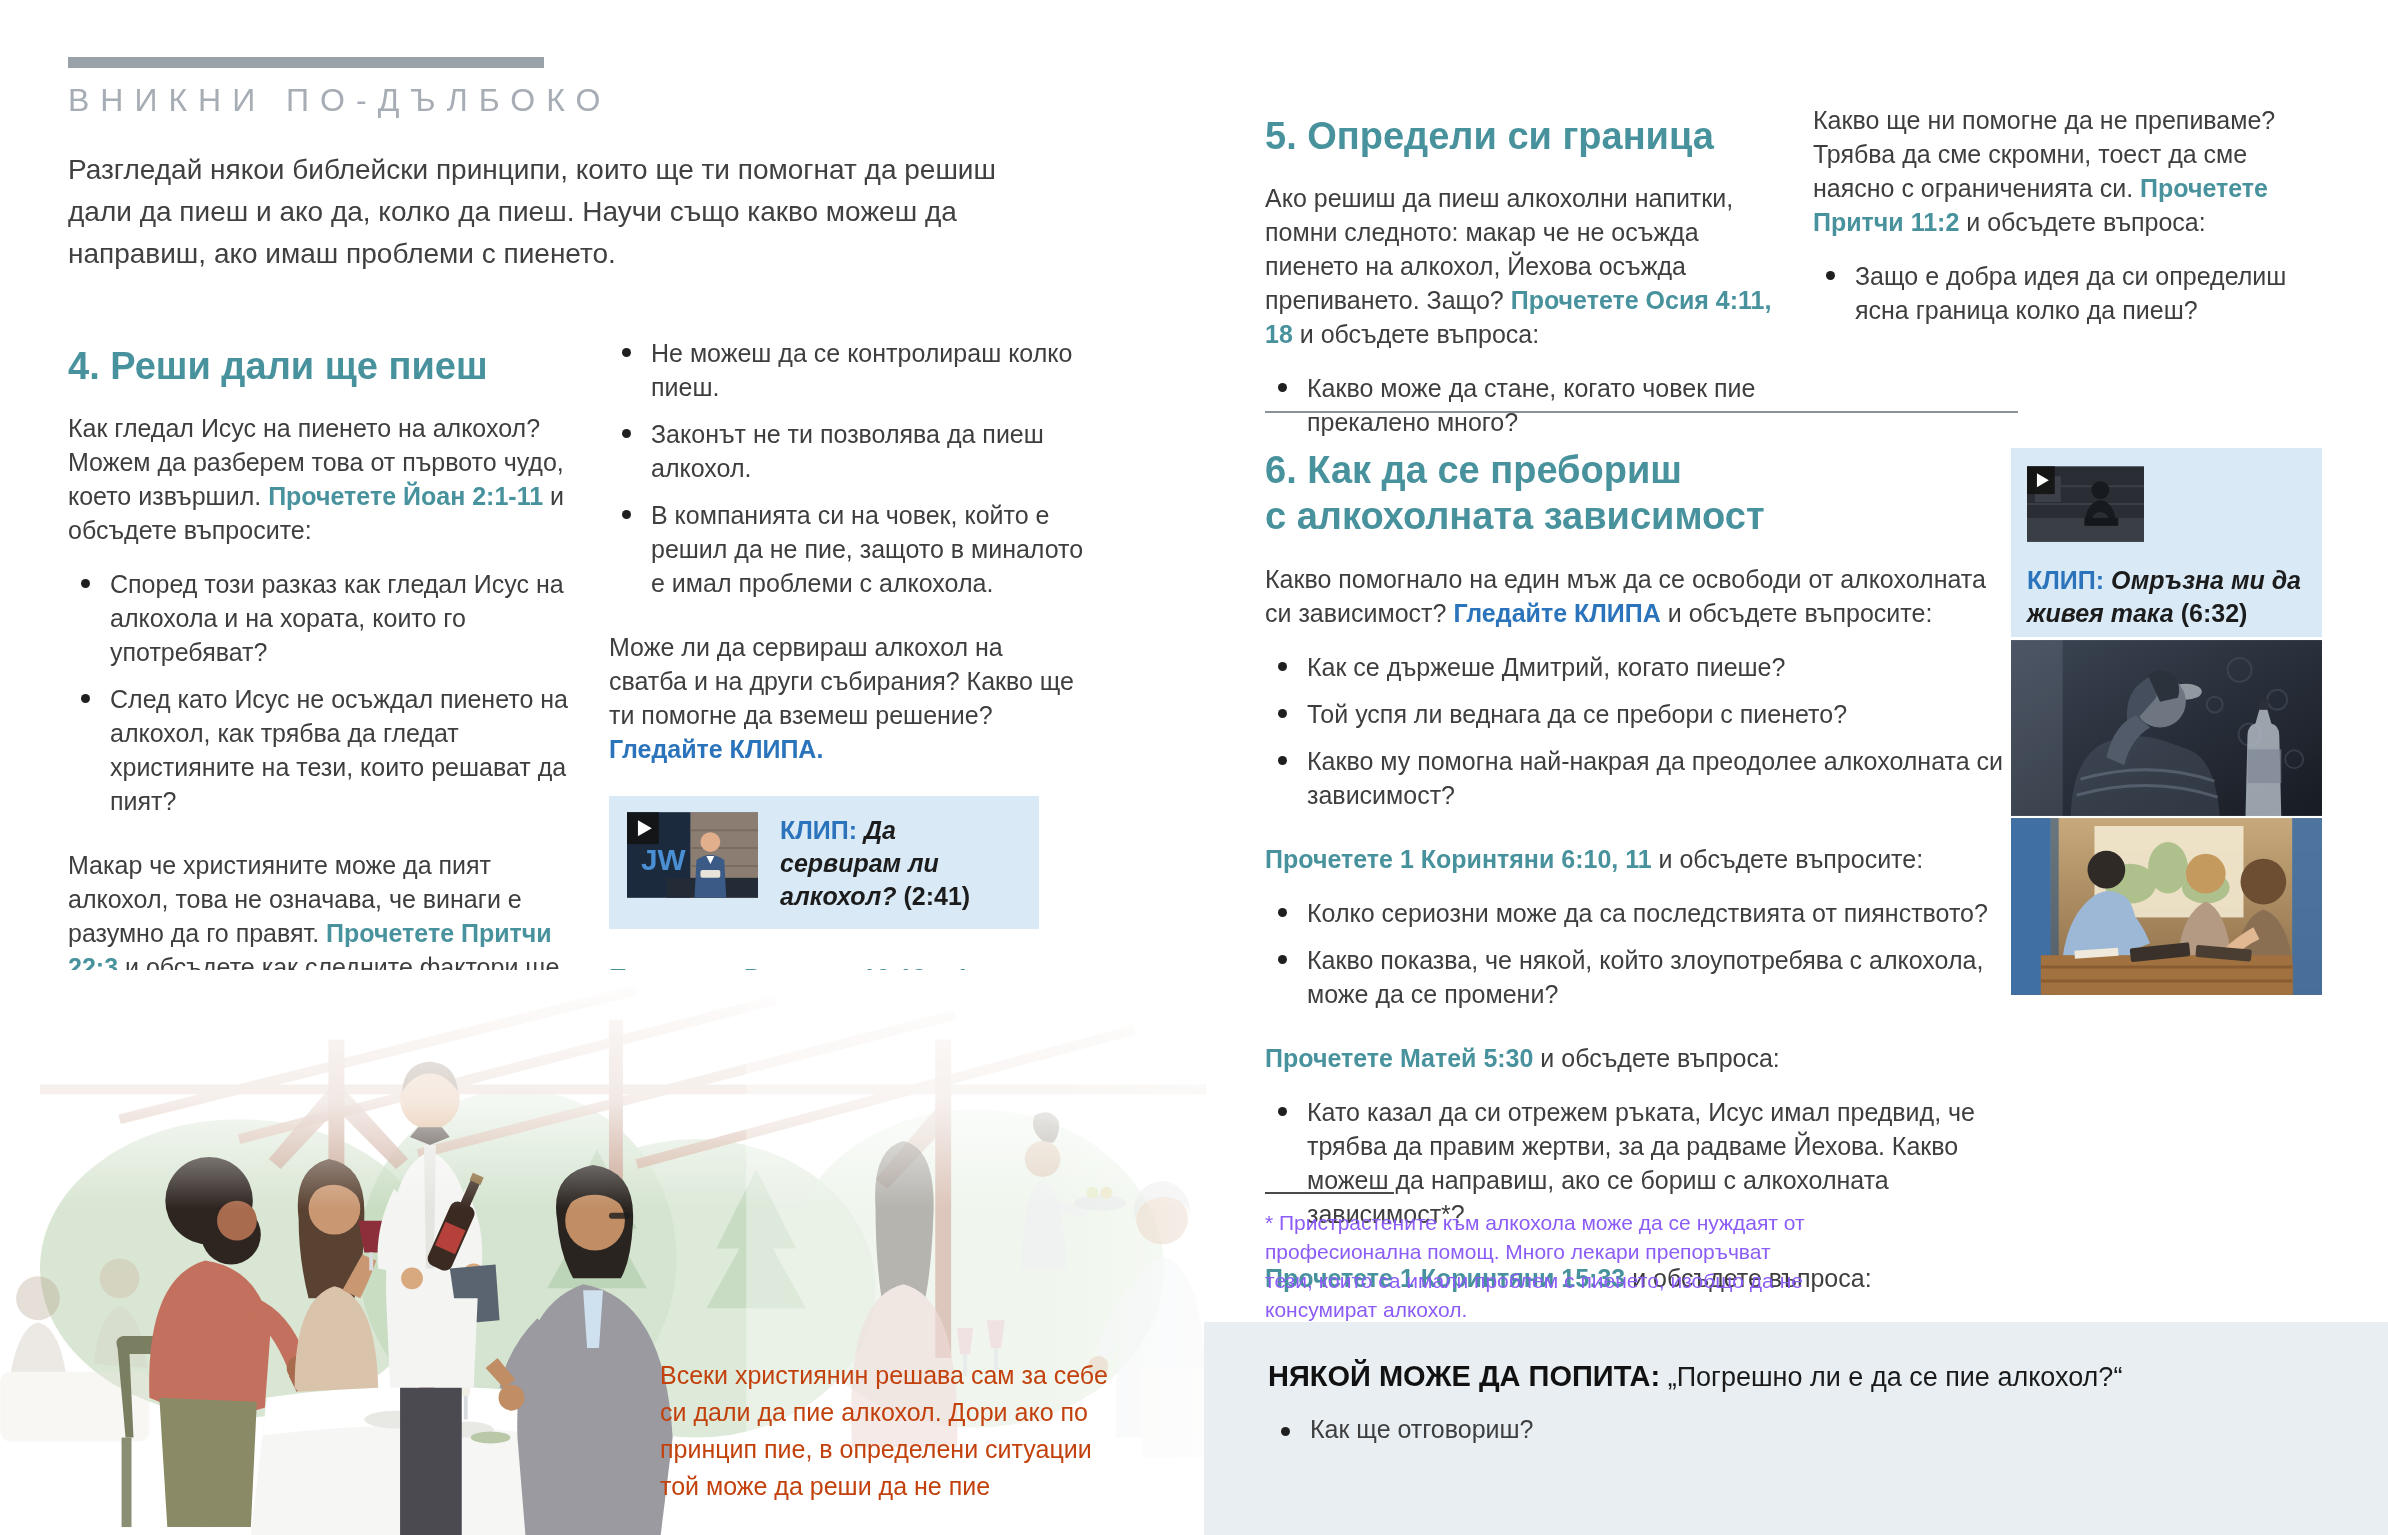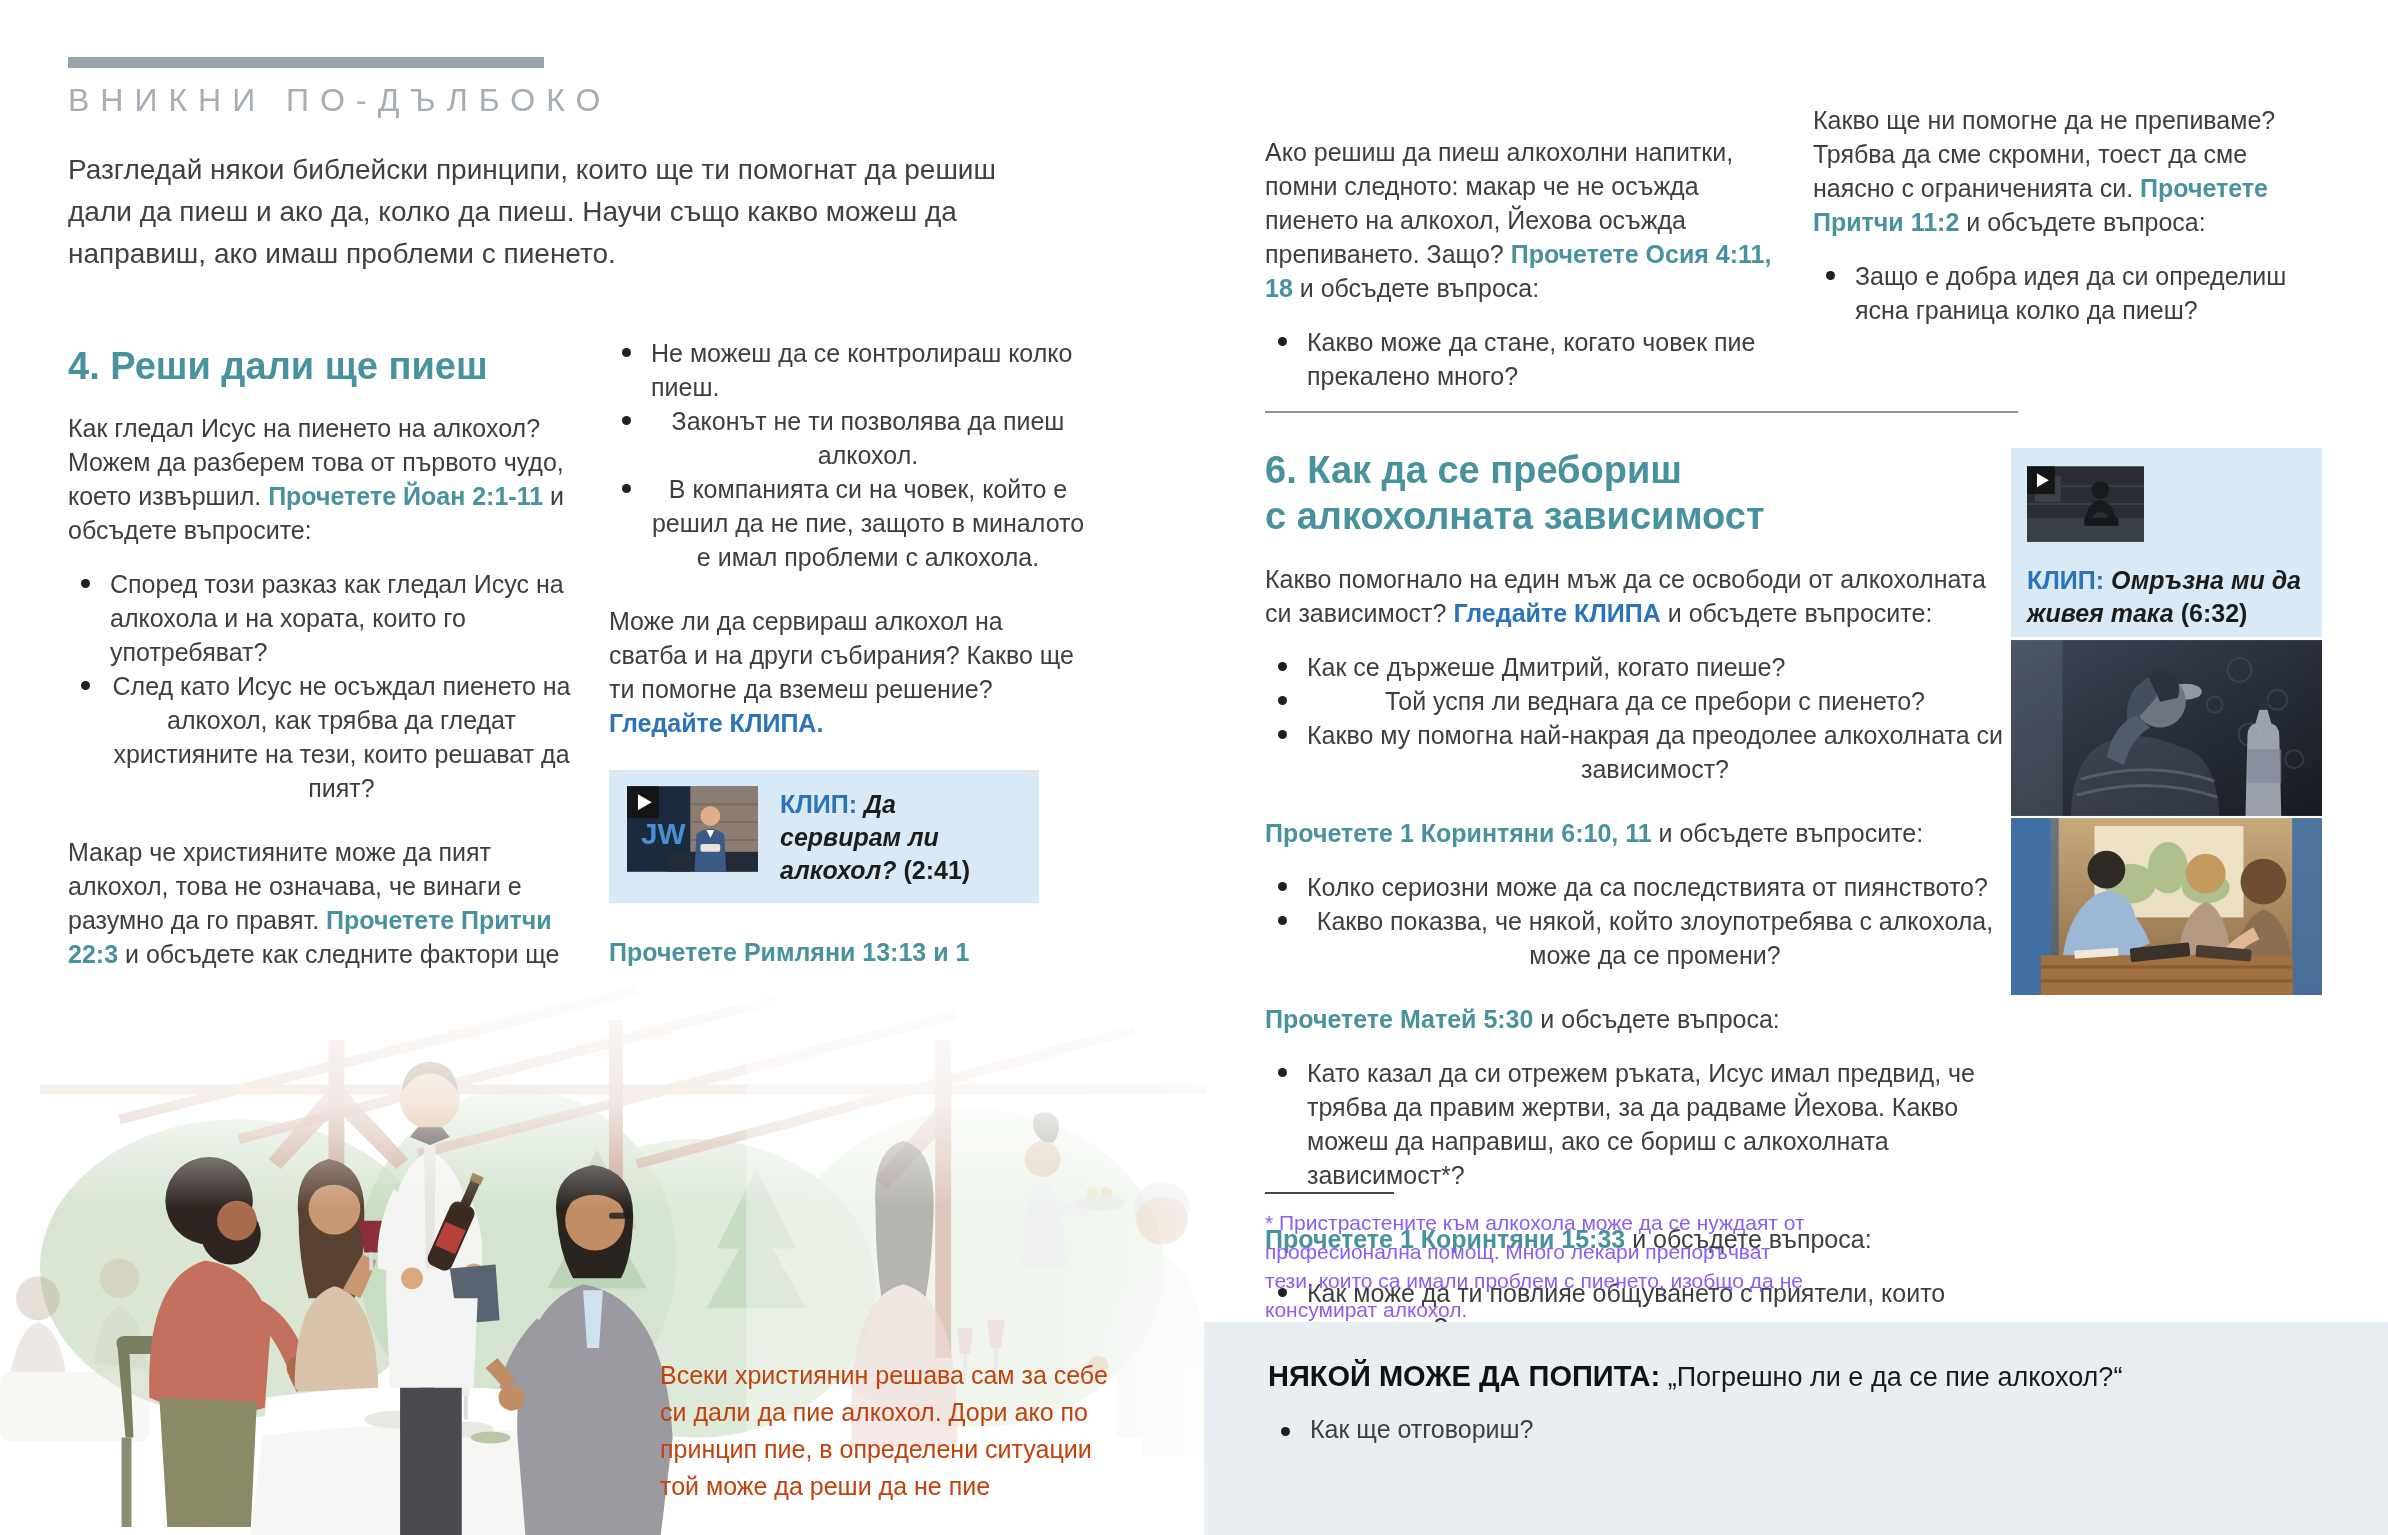--- a/index.html
+++ b/index.html
@@ -13,21 +13,21 @@
   .kicker{left:68px;top:82px;font-size:32px;font-weight:normal;letter-spacing:11px;color:#a6adb4;white-space:nowrap;}
   .intro{left:68px;top:149px;width:945px;font-size:28px;line-height:42px;color:#404040;}
   
   h2{margin:0;font-size:38px;line-height:1.22;font-weight:bold;color:#48929d;}
   p{margin:0;}
   .body{font-size:25px;line-height:34px;}
   .tl{color:#48929d;font-weight:bold;}
   .bl{color:#2b74bb;font-weight:bold;}
   ul{list-style:none;margin:0;padding:0;}
   li{position:relative;padding-left:42px;}
-  li + li{text-align:center;}
+  li + li{margin-top:13px;}
   li::before{content:"";position:absolute;left:13px;top:12px;width:9px;height:9px;border-radius:50%;background:#1f1f1f;}
   
   .col1{left:68px;top:343px;width:505px;}
   .col2{left:609px;top:336px;width:476px;}
   .sec5{left:1265px;top:113px;width:519px;}
   .sec5cont{left:1813px;top:103px;width:513px;}
   .sec6{left:1265px;top:411px;width:738px;}
   .mt1{margin-top:22px;}
   .mt2{margin-top:20px;}
   .mt3{margin-top:30px;}
@@ -125,20 +125,21 @@
 
   <p class="body" style="margin-top:32px;">
     <span class="tl">Прочетете Римляни 13:13 и 1 Коринтяни 10:31, 32.</span><span> След всеки стих обсъдете въпроса:</span>
   </p>
   <ul class="body mt2">
     <li>Как този принцип ще ти помогне да вземеш решение, което ще зарадва Йехова?</li>
   </ul>
 </div>
 
 <div class="abs sec5">
+  <h2>5. Определи си граница</h2>
   <p class="body mt1">
     <span>Ако решиш да пиеш алкохолни напитки, помни следното: макар че не осъжда пиенето на алкохол, Йехова осъжда препиването. Защо? </span><span class="tl">Прочетете Осия 4:11, 18</span><span> и обсъдете въпроса:</span>
   </p>
   <ul class="body mt2">
     <li>Какво може да стане, когато човек пие прекалено много?</li>
   </ul>
 </div>
 
 <div class="abs sec5cont">
   <p class="body">

